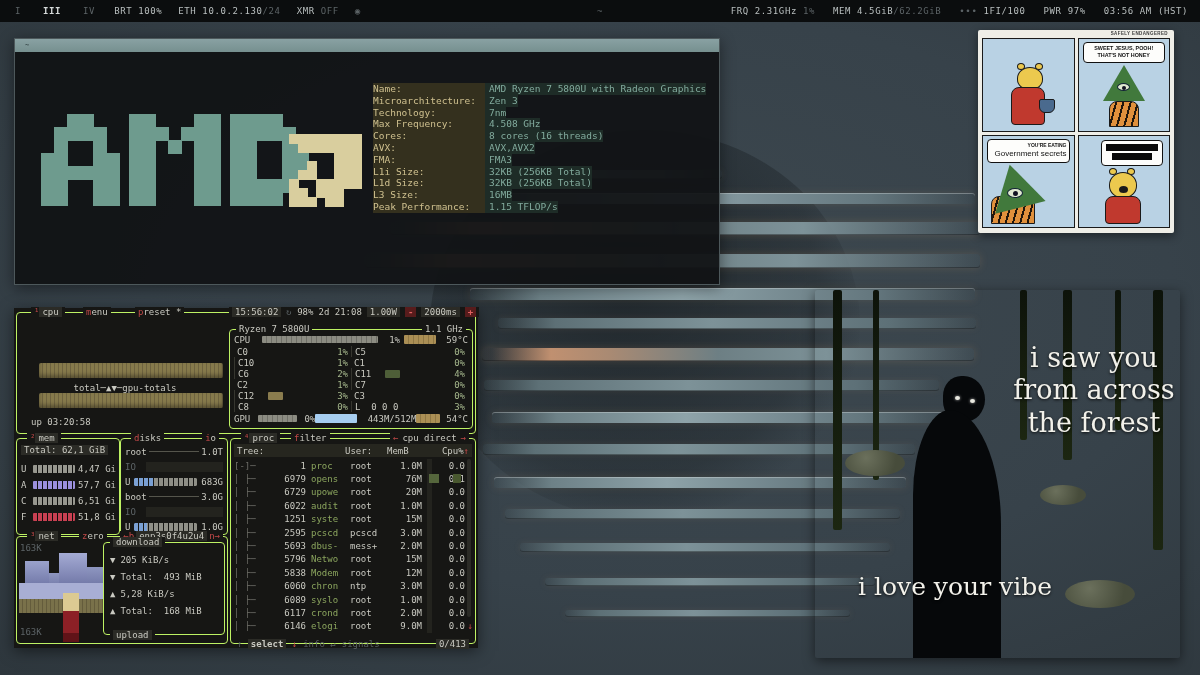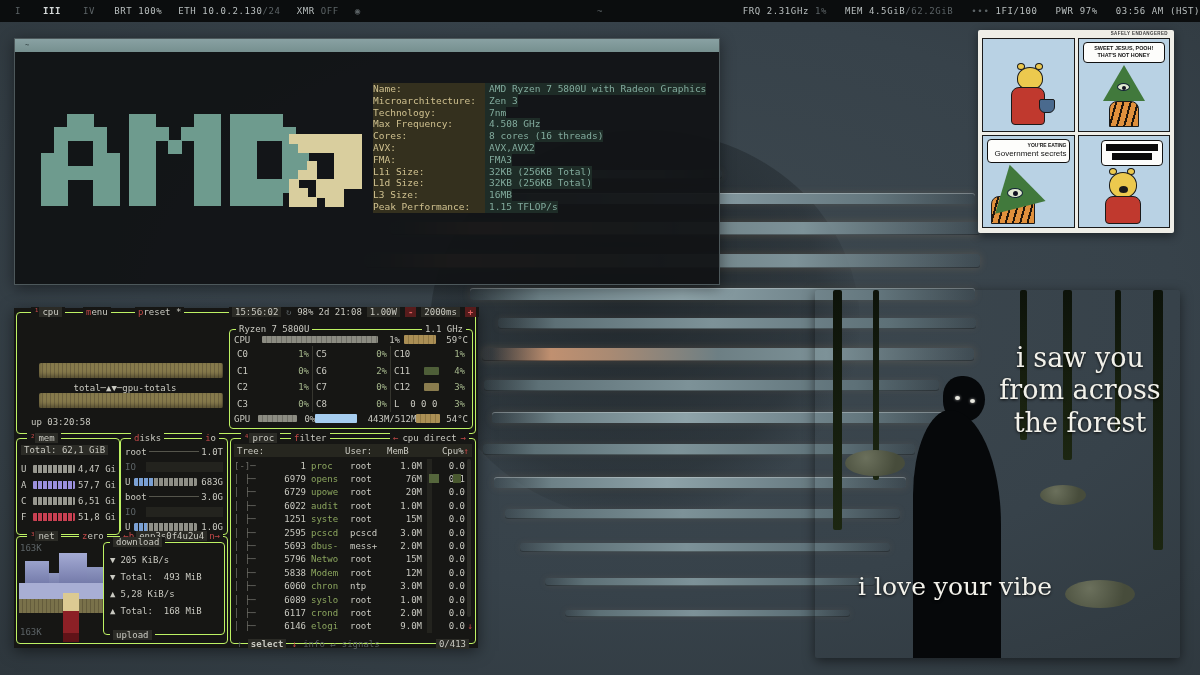--- a/index.html
+++ b/index.html
@@ -11,21 +11,21 @@
   .sphere{position:absolute;left:430px;top:130px;width:430px;height:390px;border-radius:50%;
     background:radial-gradient(circle at 45% 40%, rgba(26,32,36,.8), rgba(26,32,36,.38) 58%, transparent 74%)}
   .sk{position:absolute;border-radius:3px}
   .v0{background:linear-gradient(90deg,rgba(90,110,115,.15),#5d7076 12%,#7d9298 45%,#5d7077 82%,rgba(90,110,115,.1));box-shadow:0 0 7px rgba(170,140,110,.12), inset 0 -1px 0 rgba(20,20,20,.4)}
   .v1{background:linear-gradient(90deg,rgba(90,110,115,.15),#6d8187 14%,#8ea3a9 42%,#64777e 80%,rgba(90,110,115,.1));box-shadow:0 0 8px rgba(190,150,110,.15), inset 0 1px 0 rgba(225,232,232,.35)}
   .v2{background:linear-gradient(90deg,#c2927313 2%,#c09070 14%,#a98a73 26%,#6d7f84 48%,#7d9298 70%,rgba(93,112,119,.15));box-shadow:0 0 9px rgba(200,150,100,.2), inset 0 -1px 0 rgba(20,20,20,.4)}
   
   #topbar{position:absolute;left:0;top:0;width:1200px;height:22px;background:#0b0d0e;color:#b9bfbf;
     font-size:9px;letter-spacing:.6px;display:flex;align-items:center}
   #topbar .lft{display:flex;gap:16px;padding-left:12px;align-items:center}
-  #topbar .rgt{display:flex;gap:18px;margin-left:auto;padding-right:0;align-items:flex-start}
+  #topbar .rgt{display:flex;gap:18px;margin-left:auto;padding-right:12px;align-items:flex-start}
   .dim{color:#5c6366}
   .ws{padding:0 3px}
   .ws.on{color:#d6dada;font-weight:bold}
   #bar-center{position:absolute;left:50%;transform:translateX(-50%);color:#5c6366}
   
   #terminal{position:absolute;left:14px;top:38px;width:706px;height:247px;background:rgba(17,19,21,.95);
     border:1px solid #4d585b;box-shadow:0 3px 14px rgba(0,0,0,.45)}
   #term-title{height:13px;background:linear-gradient(#89a1a3,#76908f);color:#1e2c2d;font-size:7px;line-height:13px;padding-left:10px}
   #amd-logo{position:absolute;left:26px;top:75px;width:340px;height:130px}
   .pxwrap{position:absolute}
@@ -329,21 +329,21 @@
       <span class="btab" style="left:6px">Ryzen 7 5800U</span>
       <span class="btab" style="right:6px">1.1 GHz</span>
       <div style="position:absolute;inset:3px 4px;display:flex;flex-direction:column">
         <div style="display:flex;align-items:center;gap:4px;height:13px">
           <span style="width:24px">CPU</span>
           <span class="gbar" style="flex:1"></span>
           <span style="width:18px;text-align:right">1%</span>
           <span class="meter" style="width:32px"></span>
           <span style="width:28px;text-align:right">59°C</span>
         </div>
-        <div id="cores-grid" style="flex:1;display:grid;grid-template-columns:1fr 1fr 1fr;grid-auto-rows:1fr">
+        <div id="cores-grid" style="flex:1;display:grid;grid-template-columns:1fr 1fr;grid-auto-rows:1fr">
             <div class="corecell">
               <span class="core-l">C0</span>
               <span class="core-v">1%</span>
             </div>
             <div class="corecell">
               <span class="core-l">C5</span>
               <span class="core-v">0%</span>
             </div>
             <div class="corecell">
               <span class="core-l">C10</span>
@@ -589,19 +589,19 @@
   <div class="tree" style="left:248px;width:9px;height:170px"></div>
   <div class="tree" style="left:300px;width:6px;height:140px"></div>
   <div class="tree" style="left:338px;width:10px;height:260px"></div>
   <div class="rock" style="left:30px;top:160px;width:60px;height:26px"></div>
   <div class="rock" style="left:225px;top:195px;width:46px;height:20px"></div>
   <div class="rock" style="left:250px;top:290px;width:70px;height:28px"></div>
   <div class="fig-head" style="left:128px;top:86px;width:42px;height:46px"></div>
   <div class="fig-body" style="left:98px;top:120px;width:88px;height:250px"></div>
   <div class="eye" style="left:140px;top:106px"></div>
   <div class="eye" style="left:155px;top:109px"></div>
-  <div class="meme-text" style="left:165px;top:52px;width:200px;font-size:27px">
+  <div class="meme-text" style="left:179px;top:52px;width:200px;font-size:27px">
     <div>i saw you</div>
     <div>from across</div>
     <div>the forest</div>
   </div>
   <div class="meme-text" style="left:30px;top:282px;width:220px;font-size:25px">i love your vibe</div>
 </div>
 
 </body></html>

